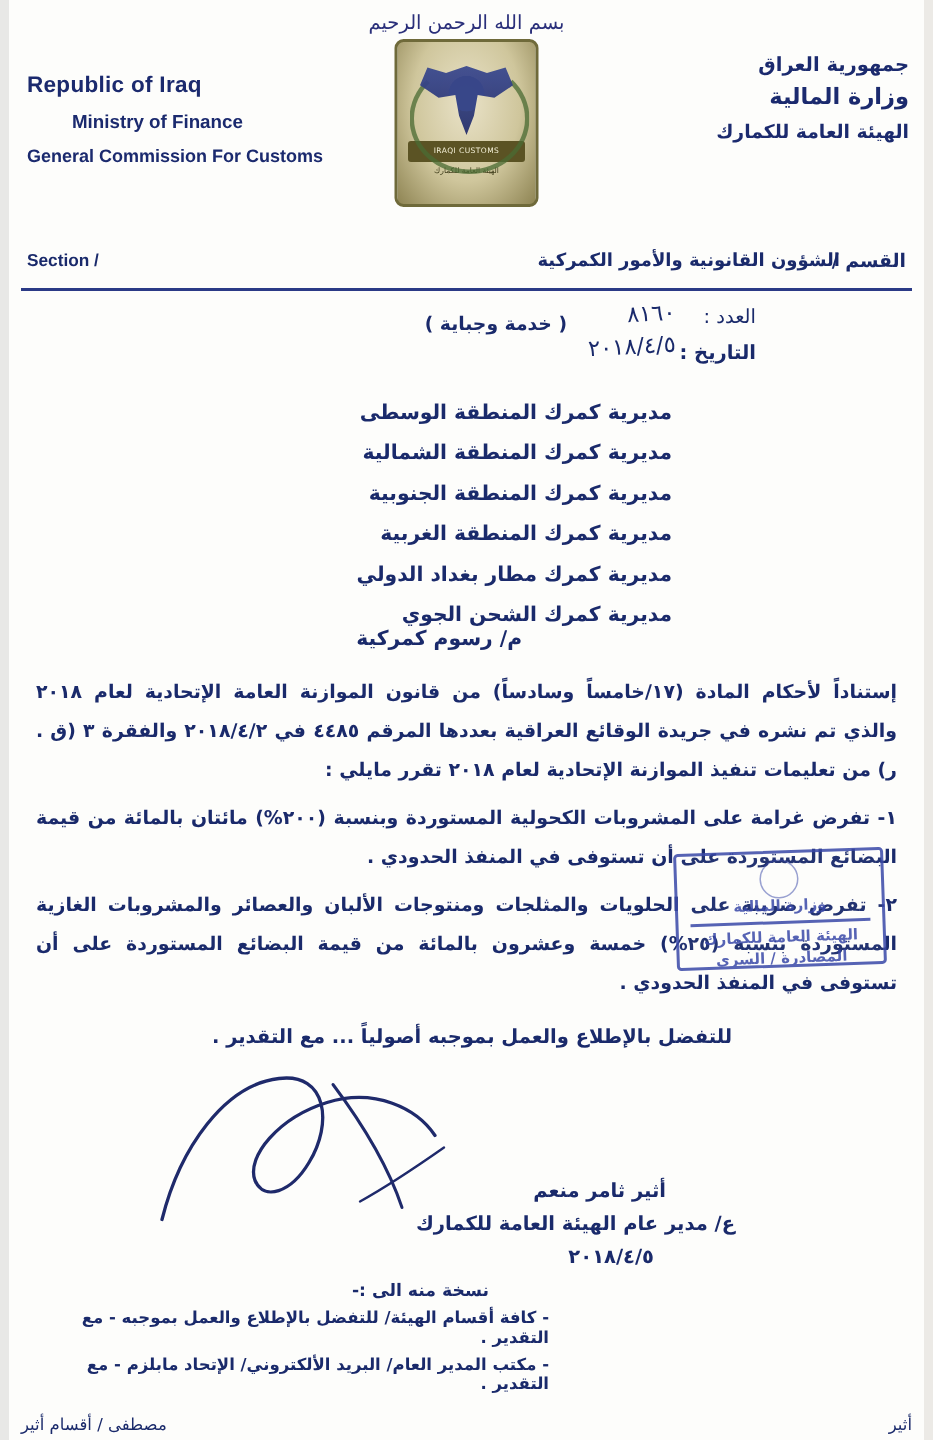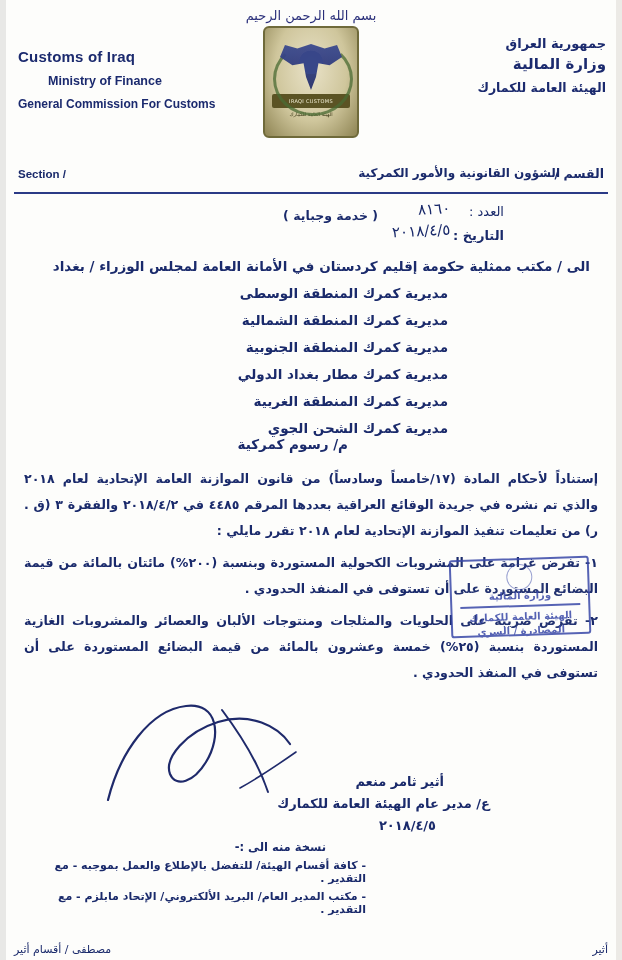--- a/index.html
+++ b/index.html
@@ -279,21 +279,21 @@
     <div class="basmala">بسم الله الرحمن الرحيم</div>
 
     <div class="emblem">
       <div class="wreath"></div>
       <div class="eagle"></div>
       <div class="band">IRAQI CUSTOMS</div>
       <div class="sub">الهيئة العامة للكمارك</div>
     </div>
 
     <div class="hdr-left">
-      <div class="l1">Customs of Iraq</div>
+      <div class="l1">Republic of Iraq</div>
       <div class="l2">Ministry of Finance</div>
       <div class="l3">General Commission For Customs</div>
     </div>
 
     <div class="hdr-right">
       <div class="r1">جمهورية العراق</div>
       <div class="r2">وزارة المالية</div>
       <div class="r3">الهيئة العامة للكمارك</div>
     </div>
   </div>
@@ -307,42 +307,42 @@
 
   <div class="meta">
     <div class="lbl-num">العدد :</div>
     <div class="val-num">٨١٦٠</div>
     <div class="lbl-date">التاريخ :</div>
     <div class="val-date">٢٠١٨/٤/٥</div>
     <div class="service">( خدمة وجباية )</div>
   </div>
 
   <div class="body">
-    <div class="to-line">الى / مكتب ممثلية حكومة إقليم كردستان في الأمانة العامة لمجلس الوزراء / بغداد</div>
 
     <div class="recip">مديرية كمرك المنطقة الوسطى</div>
     <div class="recip">مديرية كمرك المنطقة الشمالية</div>
     <div class="recip">مديرية كمرك المنطقة الجنوبية</div>
+    <div class="recip">مديرية كمرك المنطقة الغربية</div>
     <div class="recip">مديرية كمرك مطار بغداد الدولي</div>
-    <div class="recip">مديرية كمرك المنطقة الغربية</div>
     <div class="recip">مديرية كمرك الشحن الجوي</div>
 
     <div class="stamp">
       <div class="seal"></div>
       <div class="s1" style="margin-top:30px">وزارة المالية</div>
       <div class="bar"></div>
       <div class="s2">الهيئة العامة للكمارك</div>
       <div class="s3">المصادرة / السري</div>
     </div>
 
     <div class="subject">م/ رسوم كمركية</div>
 
     <div class="para">إستناداً لأحكام المادة (١٧/خامساً وسادساً) من قانون الموازنة العامة الإتحادية لعام ٢٠١٨ والذي تم نشره في جريدة الوقائع العراقية بعددها المرقم ٤٤٨٥ في ٢٠١٨/٤/٢ والفقرة ٣ (ق . ر) من تعليمات تنفيذ الموازنة الإتحادية لعام ٢٠١٨ تقرر مايلي :</div>
     <div class="item">١- تفرض غرامة على المشروبات الكحولية المستوردة وبنسبة (٢٠٠%) مائتان بالمائة من قيمة البضائع المستوردة على أن تستوفى في المنفذ الحدودي .</div>
     <div class="item">٢- تفرض ضريبة على الحلويات والمثلجات ومنتوجات الألبان والعصائر والمشروبات الغازية المستوردة بنسبة (٢٥%) خمسة وعشرون بالمائة من قيمة البضائع المستوردة على أن تستوفى في المنفذ الحدودي .</div>
+    <div class="closing">للتفضل بالإطلاع والعمل بموجبه أصولياً ... مع التقدير .</div>
   </div>
 
   <div class="sig-zone">
     <svg class="sig-svg" width="260" height="120" viewBox="0 0 260 120">
       <path d="M18 108 C 30 60, 60 18, 96 14 C 128 10, 132 44, 116 70 C 104 90, 86 96, 80 82 C 74 66, 96 40, 128 30 C 160 20, 188 34, 200 52" fill="none" stroke="#1f2a6b" stroke-width="2.2" stroke-linecap="round"></path>
       <path d="M132 18 C 150 42, 168 70, 178 100" fill="none" stroke="#1f2a6b" stroke-width="2" stroke-linecap="round"></path>
       <path d="M150 96 C 168 86, 186 74, 206 60" fill="none" stroke="#1f2a6b" stroke-width="1.6" stroke-linecap="round"></path>
     </svg>
     <div class="sig-name">أثير ثامر منعم</div>
     <div class="sig-title">ع/ مدير عام الهيئة العامة للكمارك</div>

